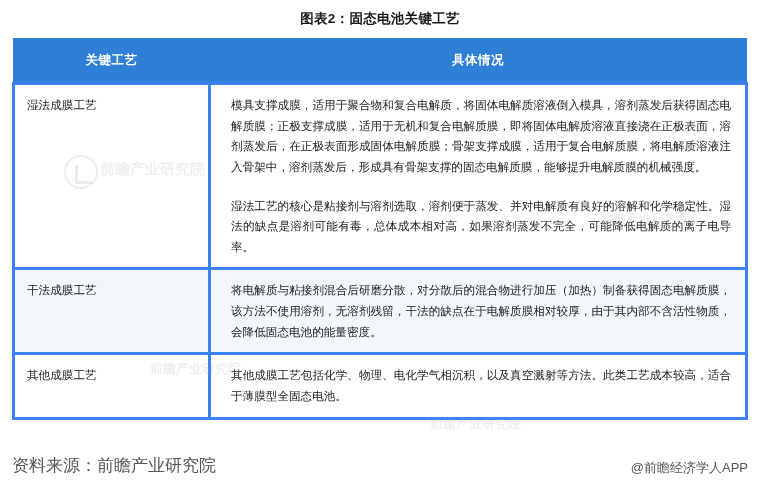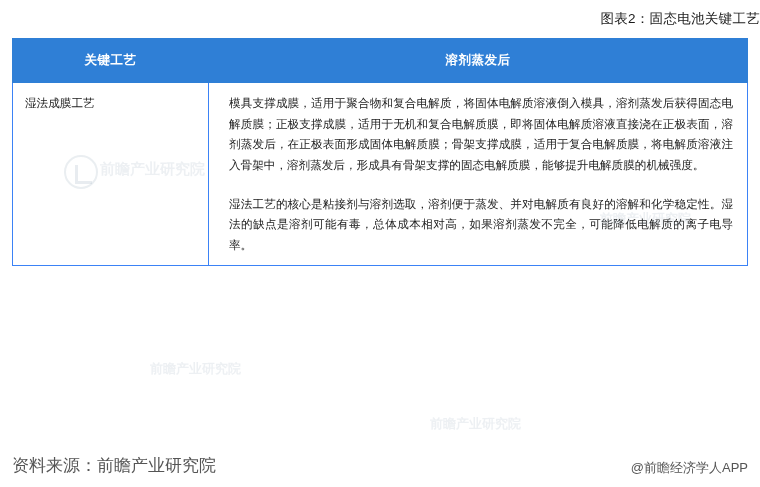--- a/index.html
+++ b/index.html
@@ -9,23 +9,23 @@
     background: #ffffff;
     font-family: "Liberation Sans", sans-serif;
   }
   .page {
     position: relative;
     width: 760px; height: 487px;
     overflow: hidden;
     background: #ffffff;
   }
   .title {
-    text-align: right;
+    text-align: center;
     font-size: 13.5px;
-    font-weight: normal;
+    font-weight: bold;
     color: #1a1a1a;
     padding-top: 10px;
     padding-bottom: 10px;
     letter-spacing: 0.3px;
   }
   .table-wrap {
     margin: 0 12px;
     position: relative;
   }
   table {
@@ -39,21 +39,21 @@
     color: #ffffff;
     font-size: 12.5px;
     font-weight: bold;
     text-align: center;
     padding: 13px 10px;
     border: 1px solid #2f7fd6;
     letter-spacing: 0.5px;
   }
   thead th.col-key { width: 196px; }
   td {
-    border: 1px solid #3b82f6;
+    border: 3px solid #3b82f6;
     vertical-align: top;
     font-size: 11.6px;
     color: #222222;
     line-height: 1.78;
   }
   td.key-cell {
     padding: 10px 12px;
     color: #222222;
     background: #ffffff;
     white-space: nowrap;
@@ -112,29 +112,41 @@
 
 <div class="page">
 
   <div class="title">图表2：固态电池关键工艺</div>
 
   <div class="table-wrap">
     <table>
       <thead>
         <tr>
           <th class="col-key">关键工艺</th>
-          <th>溶剂蒸发后</th>
+          <th>具体情况</th>
         </tr>
       </thead>
       <tbody>
         <tr>
           <td class="key-cell">湿法成膜工艺</td>
           <td class="detail-cell">
             <p>模具支撑成膜，适用于聚合物和复合电解质，将固体电解质溶液倒入模具，溶剂蒸发后获得固态电解质膜；正极支撑成膜，适用于无机和复合电解质膜，即将固体电解质溶液直接浇在正极表面，溶剂蒸发后，在正极表面形成固体电解质膜；骨架支撑成膜，适用于复合电解质膜，将电解质溶液注入骨架中，溶剂蒸发后，形成具有骨架支撑的固态电解质膜，能够提升电解质膜的机械强度。</p>
             <p>湿法工艺的核心是粘接剂与溶剂选取，溶剂便于蒸发、并对电解质有良好的溶解和化学稳定性。湿法的缺点是溶剂可能有毒，总体成本相对高，如果溶剂蒸发不完全，可能降低电解质的离子电导率。</p>
+          </td>
+        </tr>
+        <tr class="alt">
+          <td class="key-cell">干法成膜工艺</td>
+          <td class="detail-cell">
+            <p>将电解质与粘接剂混合后研磨分散，对分散后的混合物进行加压（加热）制备获得固态电解质膜，该方法不使用溶剂，无溶剂残留，干法的缺点在于电解质膜相对较厚，由于其内部不含活性物质，会降低固态电池的能量密度。</p>
+          </td>
+        </tr>
+        <tr>
+          <td class="key-cell">其他成膜工艺</td>
+          <td class="detail-cell">
+            <p>其他成膜工艺包括化学、物理、电化学气相沉积，以及真空溅射等方法。此类工艺成本较高，适合于薄膜型全固态电池。</p>
           </td>
         </tr>
       </tbody>
     </table>
   </div>
 
   <div class="wm-logo" style="left:64px; top:155px;"></div>
   <div class="wm" style="left:100px; top:160px;">前瞻产业研究院</div>
   <div class="wm small" style="left:600px; top:210px;">前瞻产业研究院</div>
   <div class="wm small" style="left:150px; top:360px;">前瞻产业研究院</div>

